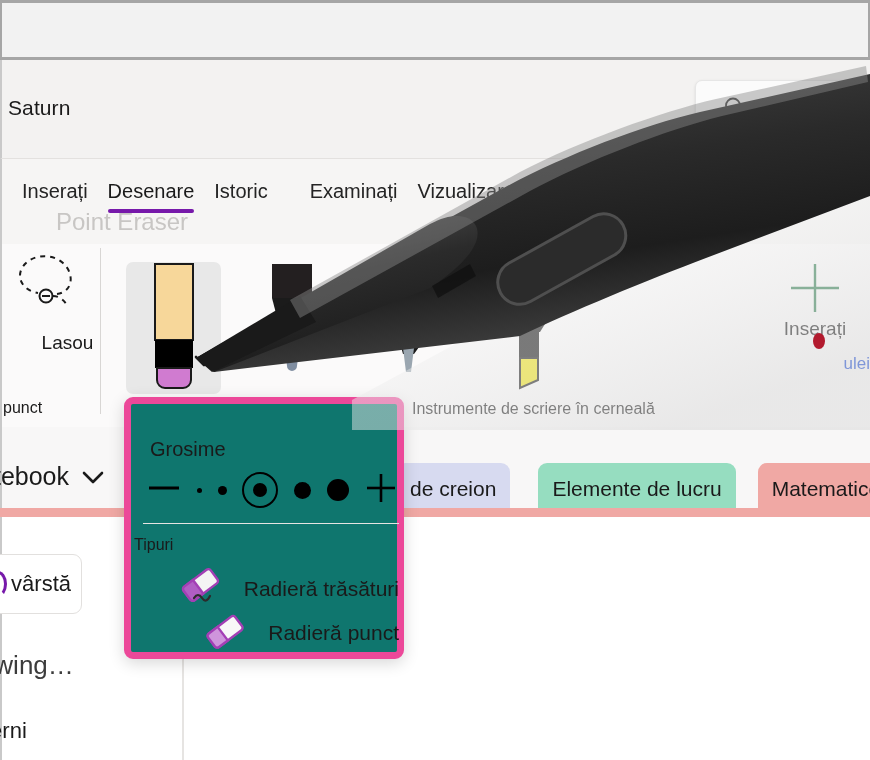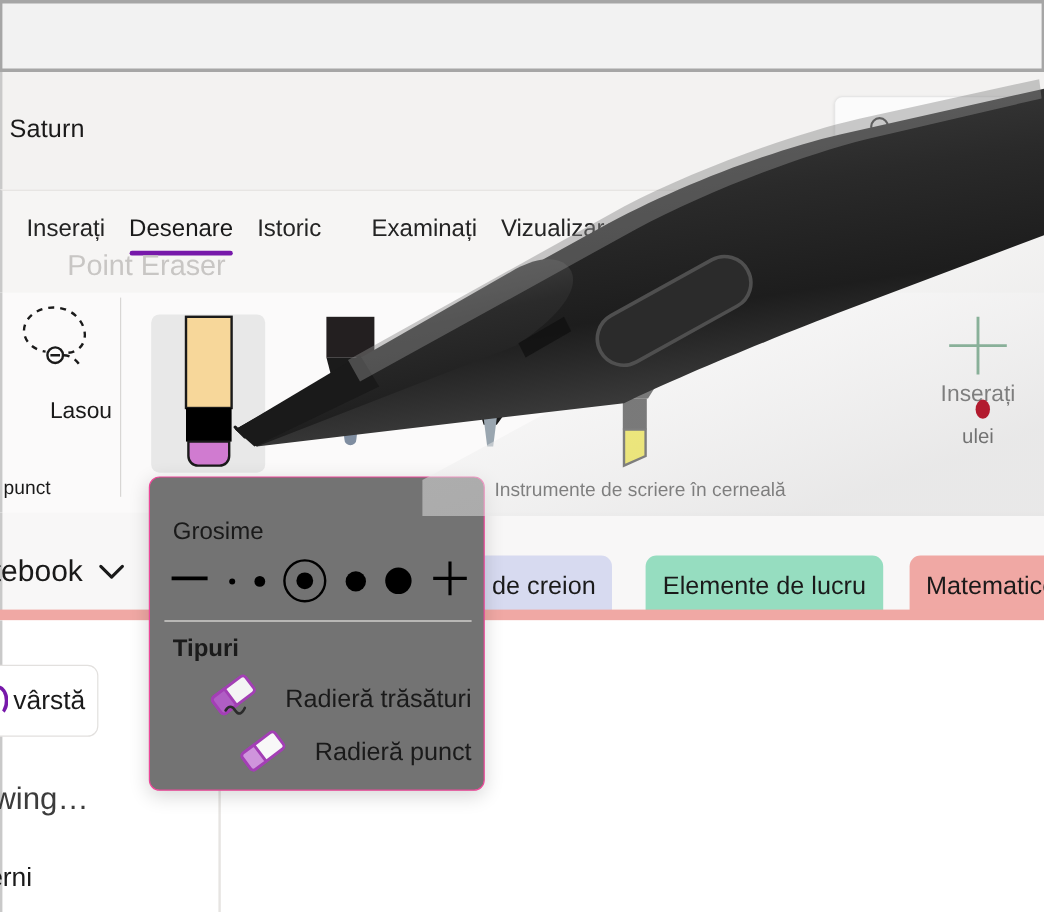--- a/index.html
+++ b/index.html
@@ -69,21 +69,21 @@
   .penstrip{ position:absolute; left:126px; top:262px; width:740px; height:130px; }
   .penslot{ position:absolute; top:0; width:96px; height:128px; }
   .eraserbtn{
     position:absolute; left:126px; top:262px; width:95px; height:132px;
     background:#e8e8e8; border-radius:7px;
   }
   .chev{ position:absolute; right:6px; bottom:22px; }
   .addpen{ position:absolute; left:760px; top:258px; width:110px; text-align:center; }
   .addpen .plus{ height:60px; display:flex; align-items:center; justify-content:center; }
   .addpen .l1{ font-size:19px; color:#1a1a1a; }
-  .addpen .l2{ font-size:17px; color:#000000; margin-top:14px; }
+  .addpen .l2{ font-size:17px; color:#1d4ed8; margin-top:14px;text-align:right; }
 
   
   .navbar{
     position:absolute; left:0; top:427px; width:870px; height:88px;
     background:#f8f7f7; border-left:2px solid #c9c9c9;
   }
   .nbdrop{ position:absolute; left:-38px; top:462px; font-size:25px; color:#1a1a1a; display:flex; align-items:center; gap:12px;}
   .sectiontabs{ position:absolute; left:396px; top:457px; height:58px; display:flex; align-items:flex-end; }
   .stab{
     height:52px; border-radius:9px 9px 0 0; display:flex; align-items:center;
@@ -100,29 +100,29 @@
     font-size:22px; color:#1a1a1a;
   }
   .chip .cicon{ position:absolute; left:54px; top:16px; width:18px; height:26px;
     border:3px solid #7719aa; border-radius:50%; border-left-color:transparent; border-bottom-color:transparent;}
   .bodyline1{ position:absolute; left:-36px; top:650px; font-size:26px; color:#3c3c3c; white-space:nowrap; }
   .bodyline2{ position:absolute; left:-16px; top:718px; font-size:22px; color:#1a1a1a; white-space:nowrap; }
 
   
   .flyout{
     position:absolute; left:124px; top:397px; width:280px; height:262px;
-    background:#737373; border:1px solid #ec4899; border-radius:9px;
+    background:#0f766e; border:7px solid #ec4899; border-radius:9px;
     box-shadow:0 4px 16px rgba(0,0,0,.16);
   }
   .fl-h{ position:absolute; left:19px; top:34px; font-size:20px; color:#1a1a1a; }
   .thickrow{ position:absolute; left:16px; top:60px; width:250px; height:52px; display:flex; align-items:center; justify-content:space-between; }
   .dot{ border-radius:50%; background:#000; }
   .selring{ width:36px; height:36px; border:2px solid #000; border-radius:50%; display:flex; align-items:center; justify-content:center; }
   .fl-div{ position:absolute; left:12px; top:119px; width:256px; height:1px; background:#e6e4e2; }
-  .fl-h2{ position:absolute; left:19px; top:132px; font-size:20px; color:#1a1a1a;font-weight:bold; }
+  .fl-h2{ position:absolute; left:3px; top:132px; font-size:16px; color:#1a1a1a; }
   .fl-item{ position:absolute; left:12px; width:256px; height:42px; display:flex; align-items:center; gap:18px;justify-content:flex-end; }
   .fl-item .lbl{ font-size:21px; color:#1a1a1a; white-space:nowrap; }
   .ghosttext{ position:absolute; left:56px; top:208px; font-size:24px; color:#c8c6c4; white-space:nowrap; }
 
   
   .stylus{ position:absolute; left:0; top:0; width:870px; height:760px; pointer-events:none; }
 </style>
 </head>
 <body>
 

